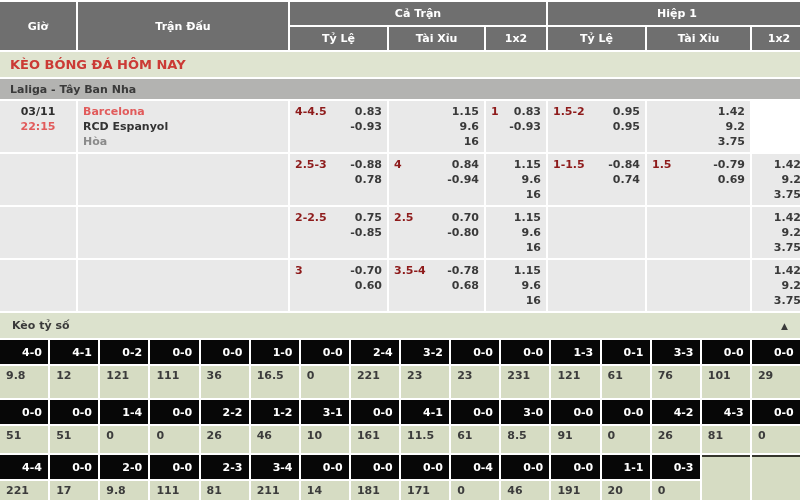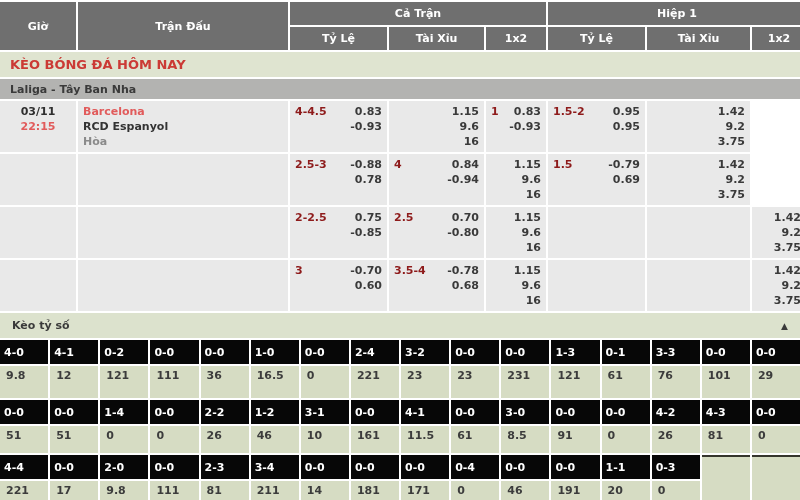--- a/index.html
+++ b/index.html
@@ -55,21 +55,21 @@
     display:flex; align-items:center; padding:0 12px;
   }
   .up-arrow { margin-left:auto; font-size:9px; color:#3a3a3a; cursor:pointer; }
   .score-row {
     display:grid; grid-template-columns:repeat(16,1fr);
     gap:2px; background:#fff; margin-top:2px;
   }
   .score-row.r0 { grid-template-rows:24px 32px; }
   .score-row.r1 { grid-template-rows:24px 27px; }
   .score-row.r2 { grid-template-rows:24px 27px; }
-  .sh { background:#070707; color:#fff; display:flex; align-items:center; padding-left:4px; grid-row:1; }
+  .sh { background:#070707; color:#fff; display:flex; align-items:center; padding-left:22px; grid-row:1; }
   .sv { background:#d6dcc3; color:#3c3c3c; padding:3px 0 0 6px; grid-row:2; }
   .se { background:#d6dcc3; grid-row:1/3; border-top:2px solid #35352c; }
 </style>
 </head>
 <body>
 
 <div class="page">
 
   <div class="hdr">
     <div class="c span2r">Giờ</div>
@@ -145,20 +145,27 @@
           <span class="hdp">4</span>
           <div class="stack">
             <div>0.84</div>
             <div>-0.94</div>
           </div>
         </div>
         <div class="cell x2-cell">
           <div>1.15</div>
           <div>9.6</div>
           <div>16</div>
+        </div>
+        <div class="cell hdp-cell">
+          <span class="hdp">1-1.5</span>
+          <div class="stack">
+            <div>-0.84</div>
+            <div>0.74</div>
+          </div>
         </div>
         <div class="cell hdp-cell">
           <span class="hdp">1.5</span>
           <div class="stack">
             <div>-0.79</div>
             <div>0.69</div>
           </div>
         </div>
         <div class="cell x2-cell">
           <div>1.42</div>

